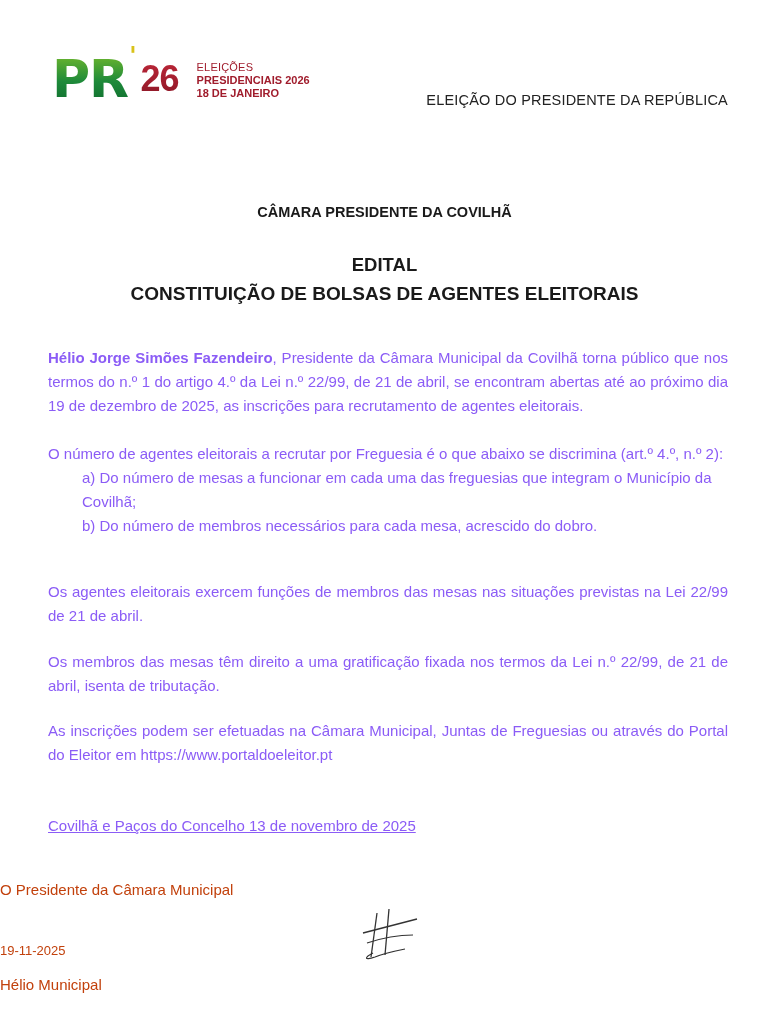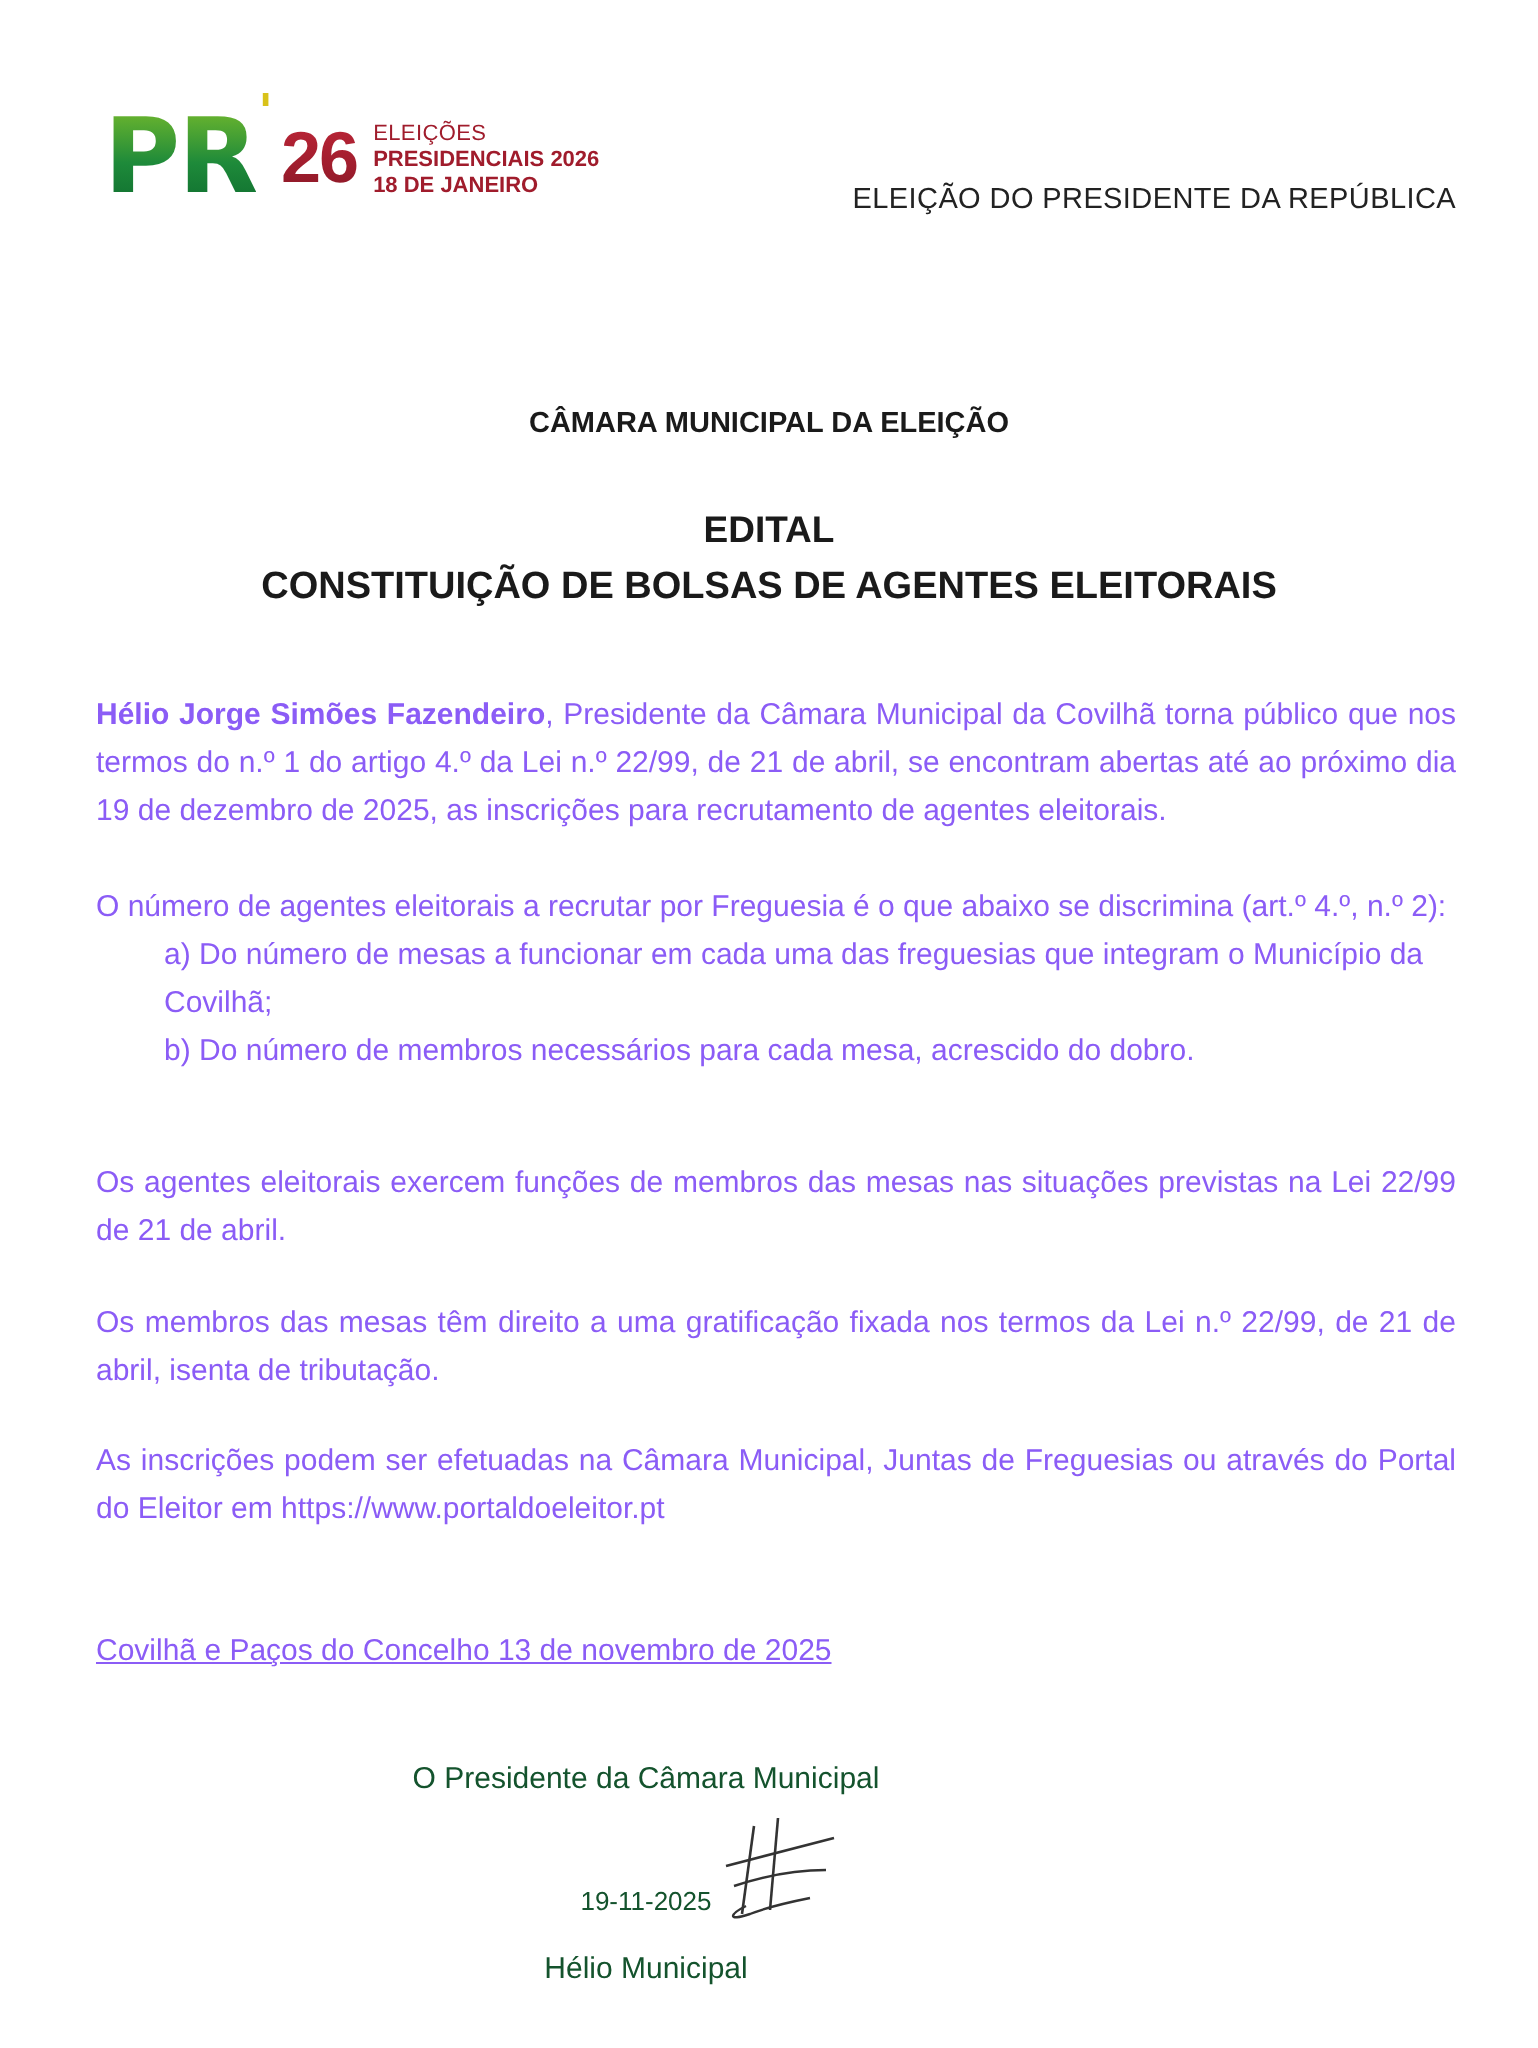--- a/index.html
+++ b/index.html
@@ -18,21 +18,21 @@
   .logo-apos {
     font-family: "DejaVu Sans", sans-serif; font-weight: bold; font-size: 24px; color: #d9c21a;
     align-self: flex-start; margin: -6px 4px 0 1px; line-height: 24px;
   }
   .logo-26 {
     font-family: Liberation Sans, sans-serif; font-weight: bold; font-size: 36px; line-height: 50px;
     background: linear-gradient(180deg, #c3283a 0%, #9f1d2d 60%, #7e1624 100%);
     -webkit-background-clip: text; background-clip: text; -webkit-text-fill-color: transparent;
     letter-spacing: -1px;
   }
-  .logo-text { margin-left: 8px; margin-bottom: 4px; font-size: 11px; line-height: 13px; color: #a01c2c; }
+  .logo-text { margin-left: 18px; margin-bottom: 4px; font-size: 11px; line-height: 13px; color: #a01c2c; }
   .logo-text .l1 { font-weight: normal; color: #a01c2c; letter-spacing: 0.2px; }
   .logo-text .l2, .logo-text .l3 { font-weight: bold; }
 
   .header-right {
     position: absolute; right: 41px; top: 92px; font-size: 14.5px; color: #222; letter-spacing: 0.2px;
   }
   .center { position: absolute; left: 0; width: 769px; text-align: center; font-weight: bold; color: #1a1a1a; }
   .org { top: 204px; font-size: 14.5px; }
   .edital { top: 254px; font-size: 18.5px; }
   .subtitle { top: 283px; font-size: 19px; }
@@ -43,21 +43,21 @@
   }
   .p1 { top: 346px; }
   .p2 { top: 442px; }
   .p2 .list { padding-left: 34px; margin: 0; }
   .p2 .list div { text-align: left; }
   .p3 { top: 580px; }
   .p4 { top: 650px; }
   .p5 { top: 719px; }
   .date-line { top: 814px; text-decoration: underline; }
 
-  .sig-block { position: absolute; left: 0; width: 646px; text-align: center; font-size: 15px; color: #14532d; }
+  .sig-block { position: absolute; left: 0; width: 646px; text-align: left; font-size: 15px; color: #c2410c; }
   .sig-title { top: 881px; }
   .sig-date { top: 943px; font-size: 13px; }
   .sig-name { top: 976px; }
   .signature { position: absolute; left: 355px; top: 905px; width: 80px; height: 60px; }
   b { font-weight: bold; }
 </style>
 </head>
 <body>
 
 <div class="logo">
@@ -66,21 +66,21 @@
   <span class="logo-26">26</span>
   <div class="logo-text">
     <div class="l1">ELEIÇÕES</div>
     <div class="l2">PRESIDENCIAIS 2026</div>
     <div class="l3">18 DE JANEIRO</div>
   </div>
 </div>
 
 <div class="header-right">ELEIÇÃO DO PRESIDENTE DA REPÚBLICA</div>
 
-<div class="center org">CÂMARA MUNICIPAL DA ELEIÇÃO</div>
+<div class="center org">CÂMARA PRESIDENTE DA COVILHÃ</div>
 <div class="center edital">EDITAL</div>
 <div class="center subtitle">CONSTITUIÇÃO DE BOLSAS DE AGENTES ELEITORAIS</div>
 
 <div class="body-text p1">
   <b>Hélio Jorge Simões Fazendeiro</b><span>, Presidente da Câmara Municipal da Covilhã torna público que nos termos do n.º 1 do artigo 4.º da Lei n.º 22/99, de 21 de abril, se encontram abertas até ao próximo dia 19 de dezembro de 2025, as inscrições para recrutamento de agentes eleitorais.</span>
 </div>
 
 <div class="body-text p2">
   <div>O número de agentes eleitorais a recrutar por Freguesia é o que abaixo se discrimina (art.º 4.º, n.º 2):</div>
   <div class="list">

